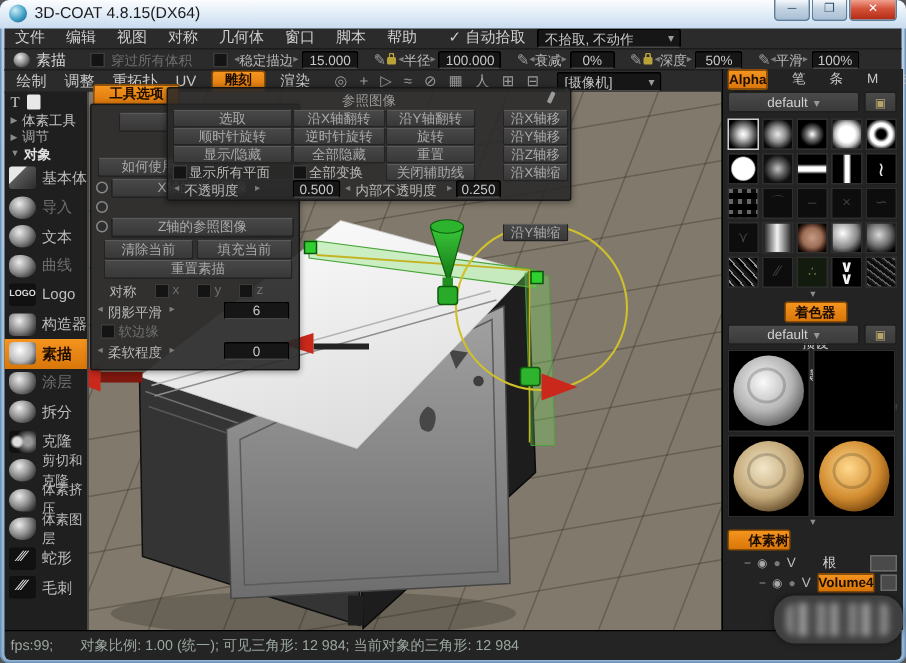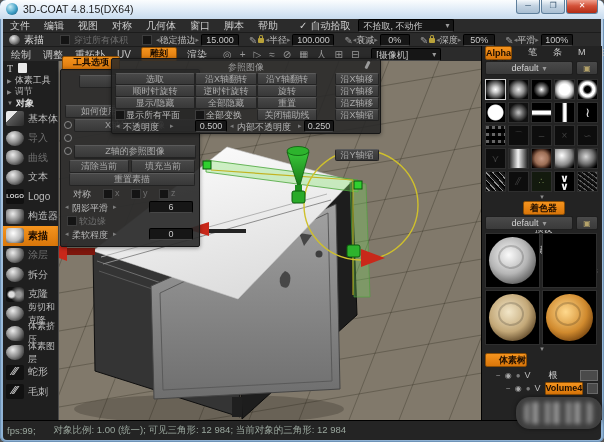--- a/index.html
+++ b/index.html
@@ -177,26 +177,26 @@
     </div>
     <div class="tool-row">
       <span class="ticon" style="background:linear-gradient(135deg,#e8e8e8 35%,#5a5a5a 36%,#2a2a2a);border-radius:2px;"></span>
       <span>基本体</span>
     </div>
     <div class="tool-row">
       <span class="ticon sphere"></span>
       <span class="dim">导入</span>
     </div>
     <div class="tool-row">
+      <span class="ticon sphere"></span>
+      <span>文本</span>
+    </div>
+    <div class="tool-row">
       <span class="ticon sphere" style="border-radius:40% 60% 50% 50%;"></span>
       <span class="dim">曲线</span>
-    </div>
-    <div class="tool-row">
-      <span class="ticon sphere"></span>
-      <span>文本</span>
     </div>
     <div class="tool-row">
       <span class="ticon" style="color:#ddd;font-size:6px;font-weight:bold;line-height:15px;text-align:center;background:#111;border-radius:2px;">LOGO</span>
       <span>Logo</span>
     </div>
     <div class="tool-row">
       <span class="ticon sphere" style="border-radius:20%;"></span>
       <span>构造器</span>
     </div>
     <div class="tool-row active">

